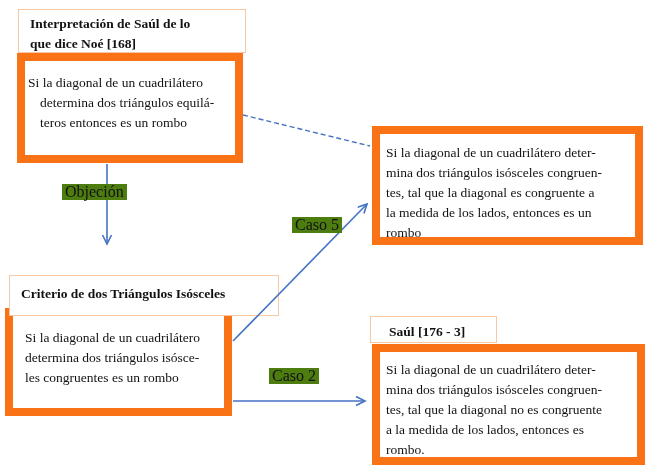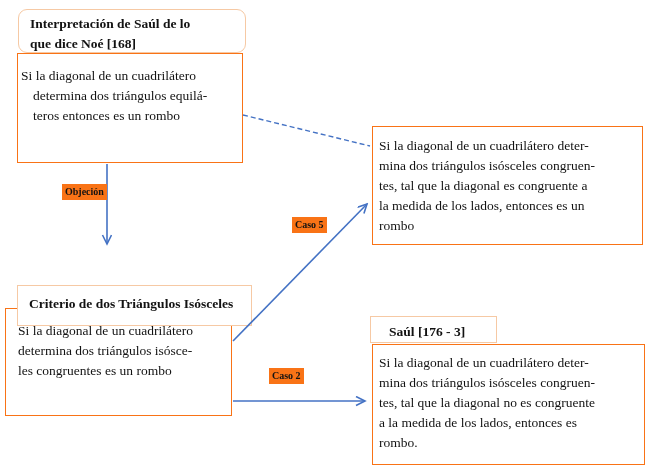--- a/index.html
+++ b/index.html
@@ -2,30 +2,30 @@
 <html><head>
 <meta charset="utf-8">
 <style>
   html,body{margin:0;padding:0;background:#ffffff;}
   #canvas{
     position:relative;width:648px;height:476px;background:#ffffff;overflow:hidden;
     font-family:"Liberation Serif","DejaVu Serif",serif;color:#121212;
   }
   .box{position:absolute;box-sizing:border-box;background:#ffffff;white-space:pre-line;line-height:20px;}
   .titlebox{border:1px solid #F6C9A4;font-weight:700;font-size:13.5px;z-index:2;}
-  .bodybox{border:1px solid #f97316;font-size:13.5px;z-index:1;}
-  .edge-label{position:absolute;background:#f97316;font-size:10px;line-height:16px;padding:0 3px;z-index:4;font-weight:bold;}
+  .bodybox{border:8px solid #f97316;font-size:13.5px;z-index:1;}
+  .edge-label{position:absolute;background:#4d7c0f;font-size:16px;line-height:16px;padding:0 3px;z-index:4;}
   #arrows{position:absolute;left:0;top:0;z-index:3;pointer-events:none;}
 
-  #noe-title{left:18px;top:9px;width:228px;height:44px;padding:4px 0 0 11px;border-radius:9px;}
+  #noe-title{left:18px;top:9px;width:228px;height:44px;padding:4px 0 0 11px;}
   #noe-body{left:17px;top:53px;width:226px;height:110px;padding:12px 4px 0 15px;text-indent:-12px;}
   #objecion-label{left:62px;top:184px;}
 
   #saul1-title{left:9px;top:249px;width:128px;height:27px;padding:3px 0 0 10px;}
-  #saul1-subtitle{left:9px;top:285px;width:235px;height:41px;padding:8px 0 0 11px;margin-left:8px;}
+  #saul1-subtitle{left:9px;top:275px;width:270px;height:41px;padding:8px 0 0 11px;}
   #saul1-body{left:5px;top:308px;width:227px;height:108px;padding:12px 0 0 12px;z-index:1;}
 
   #saul2-title{left:370px;top:96px;width:127px;height:31px;padding:6px 0 0 10px;}
   #saul2-body{left:372px;top:126px;width:271px;height:119px;padding:9px 4px 0 6px;}
 
   #saul3-title{left:370px;top:316px;width:127px;height:27px;padding:5px 0 0 18px;}
   #saul3-body{left:372px;top:344px;width:273px;height:121px;padding:8px 4px 0 6px;}
 
   #caso1-label{left:292px;top:217px;}
   #caso2-label{left:269px;top:368px;}

